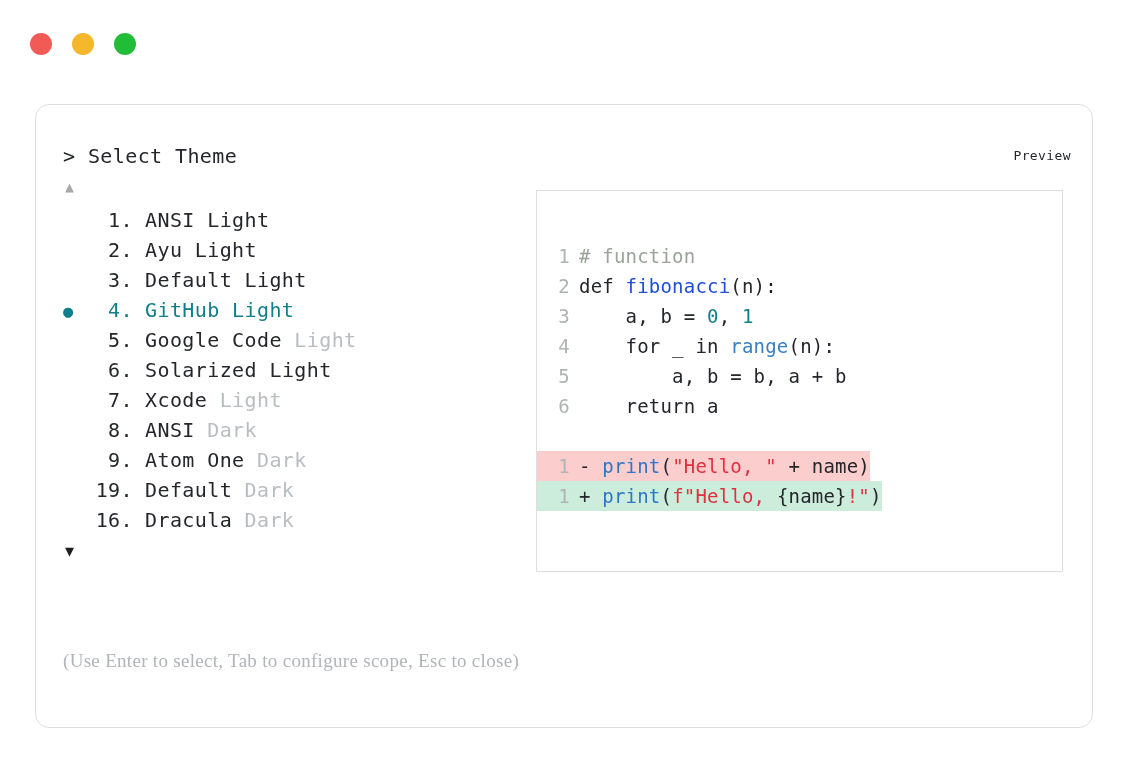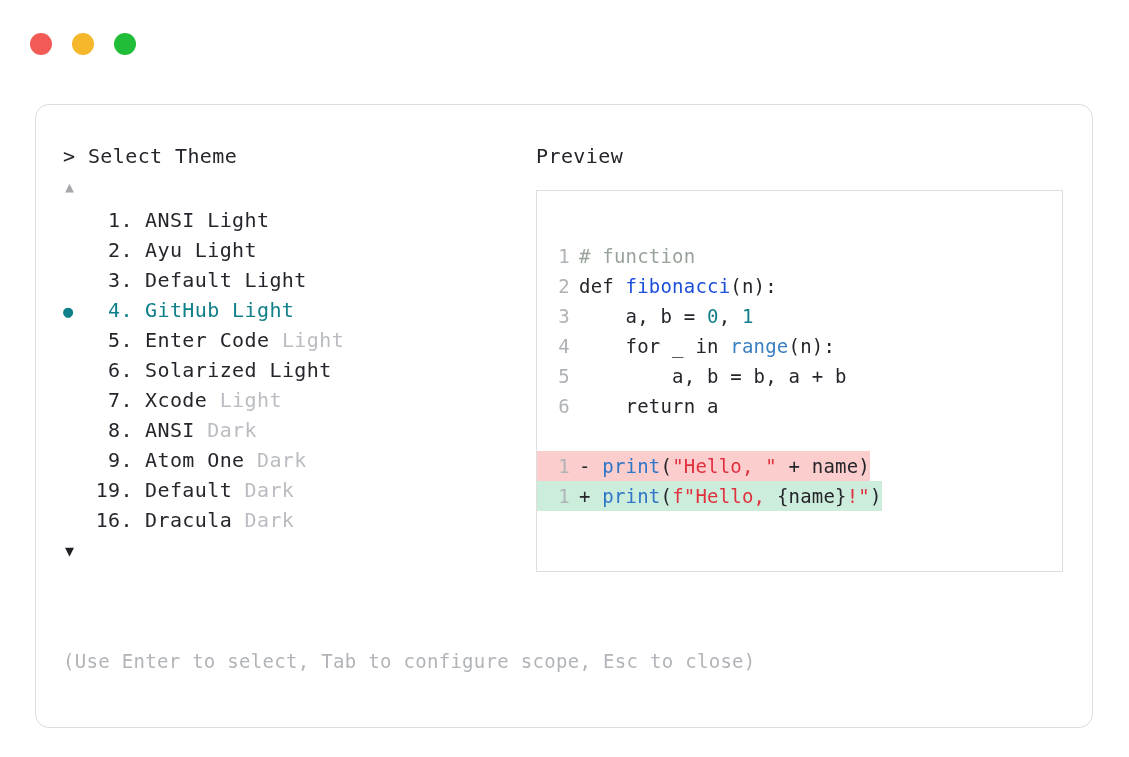--- a/index.html
+++ b/index.html
@@ -100,33 +100,35 @@
   .theme-row.selected .tvariant { color: #0f7f89; }
 
   
   .hint {
     position: absolute;
     left: 27px; top: 545px;
     font-size: 19px;
     color: #b1b4b8;
     letter-spacing: 0.3px;
     white-space: pre;
+    font-family: Liberation Serif, serif;
   }
 
   
   .right-pane {
     position: absolute;
     left: 500px; top: 38px;
     width: 535px;
   }
   .preview-head {
-    font-size: 20px;
+    font-size: 13px;
     color: #24262b;
     letter-spacing: 0.4px;
     line-height: 26px;
+    text-align: right;
   }
   .preview-box {
     margin-top: 21px;
     width: 527px;
     height: 382px;
     border: 1.5px solid #dededf;
     background: #ffffff;
     padding: 50px 0 0 0;
     overflow: hidden;
   }
@@ -184,21 +186,21 @@
   <div class="card">
 
     <div class="left-pane">
       <div class="prompt-head">&gt; Select Theme</div>
       <div class="scroll-arrow arrow-up">▲</div>
       <div class="theme-list" id="theme-list">
           <div class="theme-row"><span class="bullet-col"></span><span class="num-col">1.</span><span class="label-col"><span class="tname">ANSI</span><span class="tname"> </span><span class="tvariant">Light</span></span></div>
           <div class="theme-row"><span class="bullet-col"></span><span class="num-col">2.</span><span class="label-col"><span class="tname">Ayu</span><span class="tname"> </span><span class="tvariant">Light</span></span></div>
           <div class="theme-row"><span class="bullet-col"></span><span class="num-col">3.</span><span class="label-col"><span class="tname">Default</span><span class="tname"> </span><span class="tvariant">Light</span></span></div>
           <div class="theme-row selected"><span class="bullet-col">●</span><span class="num-col">4.</span><span class="label-col"><span class="tname">GitHub</span><span class="tname"> </span><span class="tvariant">Light</span></span></div>
-          <div class="theme-row"><span class="bullet-col"></span><span class="num-col">5.</span><span class="label-col"><span class="tname">Enter Code</span><span class="tname"> </span><span class="tvariant muted">Light</span></span></div>
+          <div class="theme-row"><span class="bullet-col"></span><span class="num-col">5.</span><span class="label-col"><span class="tname">Google Code</span><span class="tname"> </span><span class="tvariant muted">Light</span></span></div>
           <div class="theme-row"><span class="bullet-col"></span><span class="num-col">6.</span><span class="label-col"><span class="tname">Solarized</span><span class="tname"> </span><span class="tvariant">Light</span></span></div>
           <div class="theme-row"><span class="bullet-col"></span><span class="num-col">7.</span><span class="label-col"><span class="tname">Xcode</span><span class="tname"> </span><span class="tvariant muted">Light</span></span></div>
           <div class="theme-row"><span class="bullet-col"></span><span class="num-col">8.</span><span class="label-col"><span class="tname">ANSI</span><span class="tname"> </span><span class="tvariant muted">Dark</span></span></div>
           <div class="theme-row"><span class="bullet-col"></span><span class="num-col">9.</span><span class="label-col"><span class="tname">Atom One</span><span class="tname"> </span><span class="tvariant muted">Dark</span></span></div>
           <div class="theme-row"><span class="bullet-col"></span><span class="num-col">19.</span><span class="label-col"><span class="tname">Default</span><span class="tname"> </span><span class="tvariant muted">Dark</span></span></div>
           <div class="theme-row"><span class="bullet-col"></span><span class="num-col">16.</span><span class="label-col"><span class="tname">Dracula</span><span class="tname"> </span><span class="tvariant muted">Dark</span></span></div>
         </div>
       <div class="scroll-arrow arrow-down">▼</div>
     </div>
 

